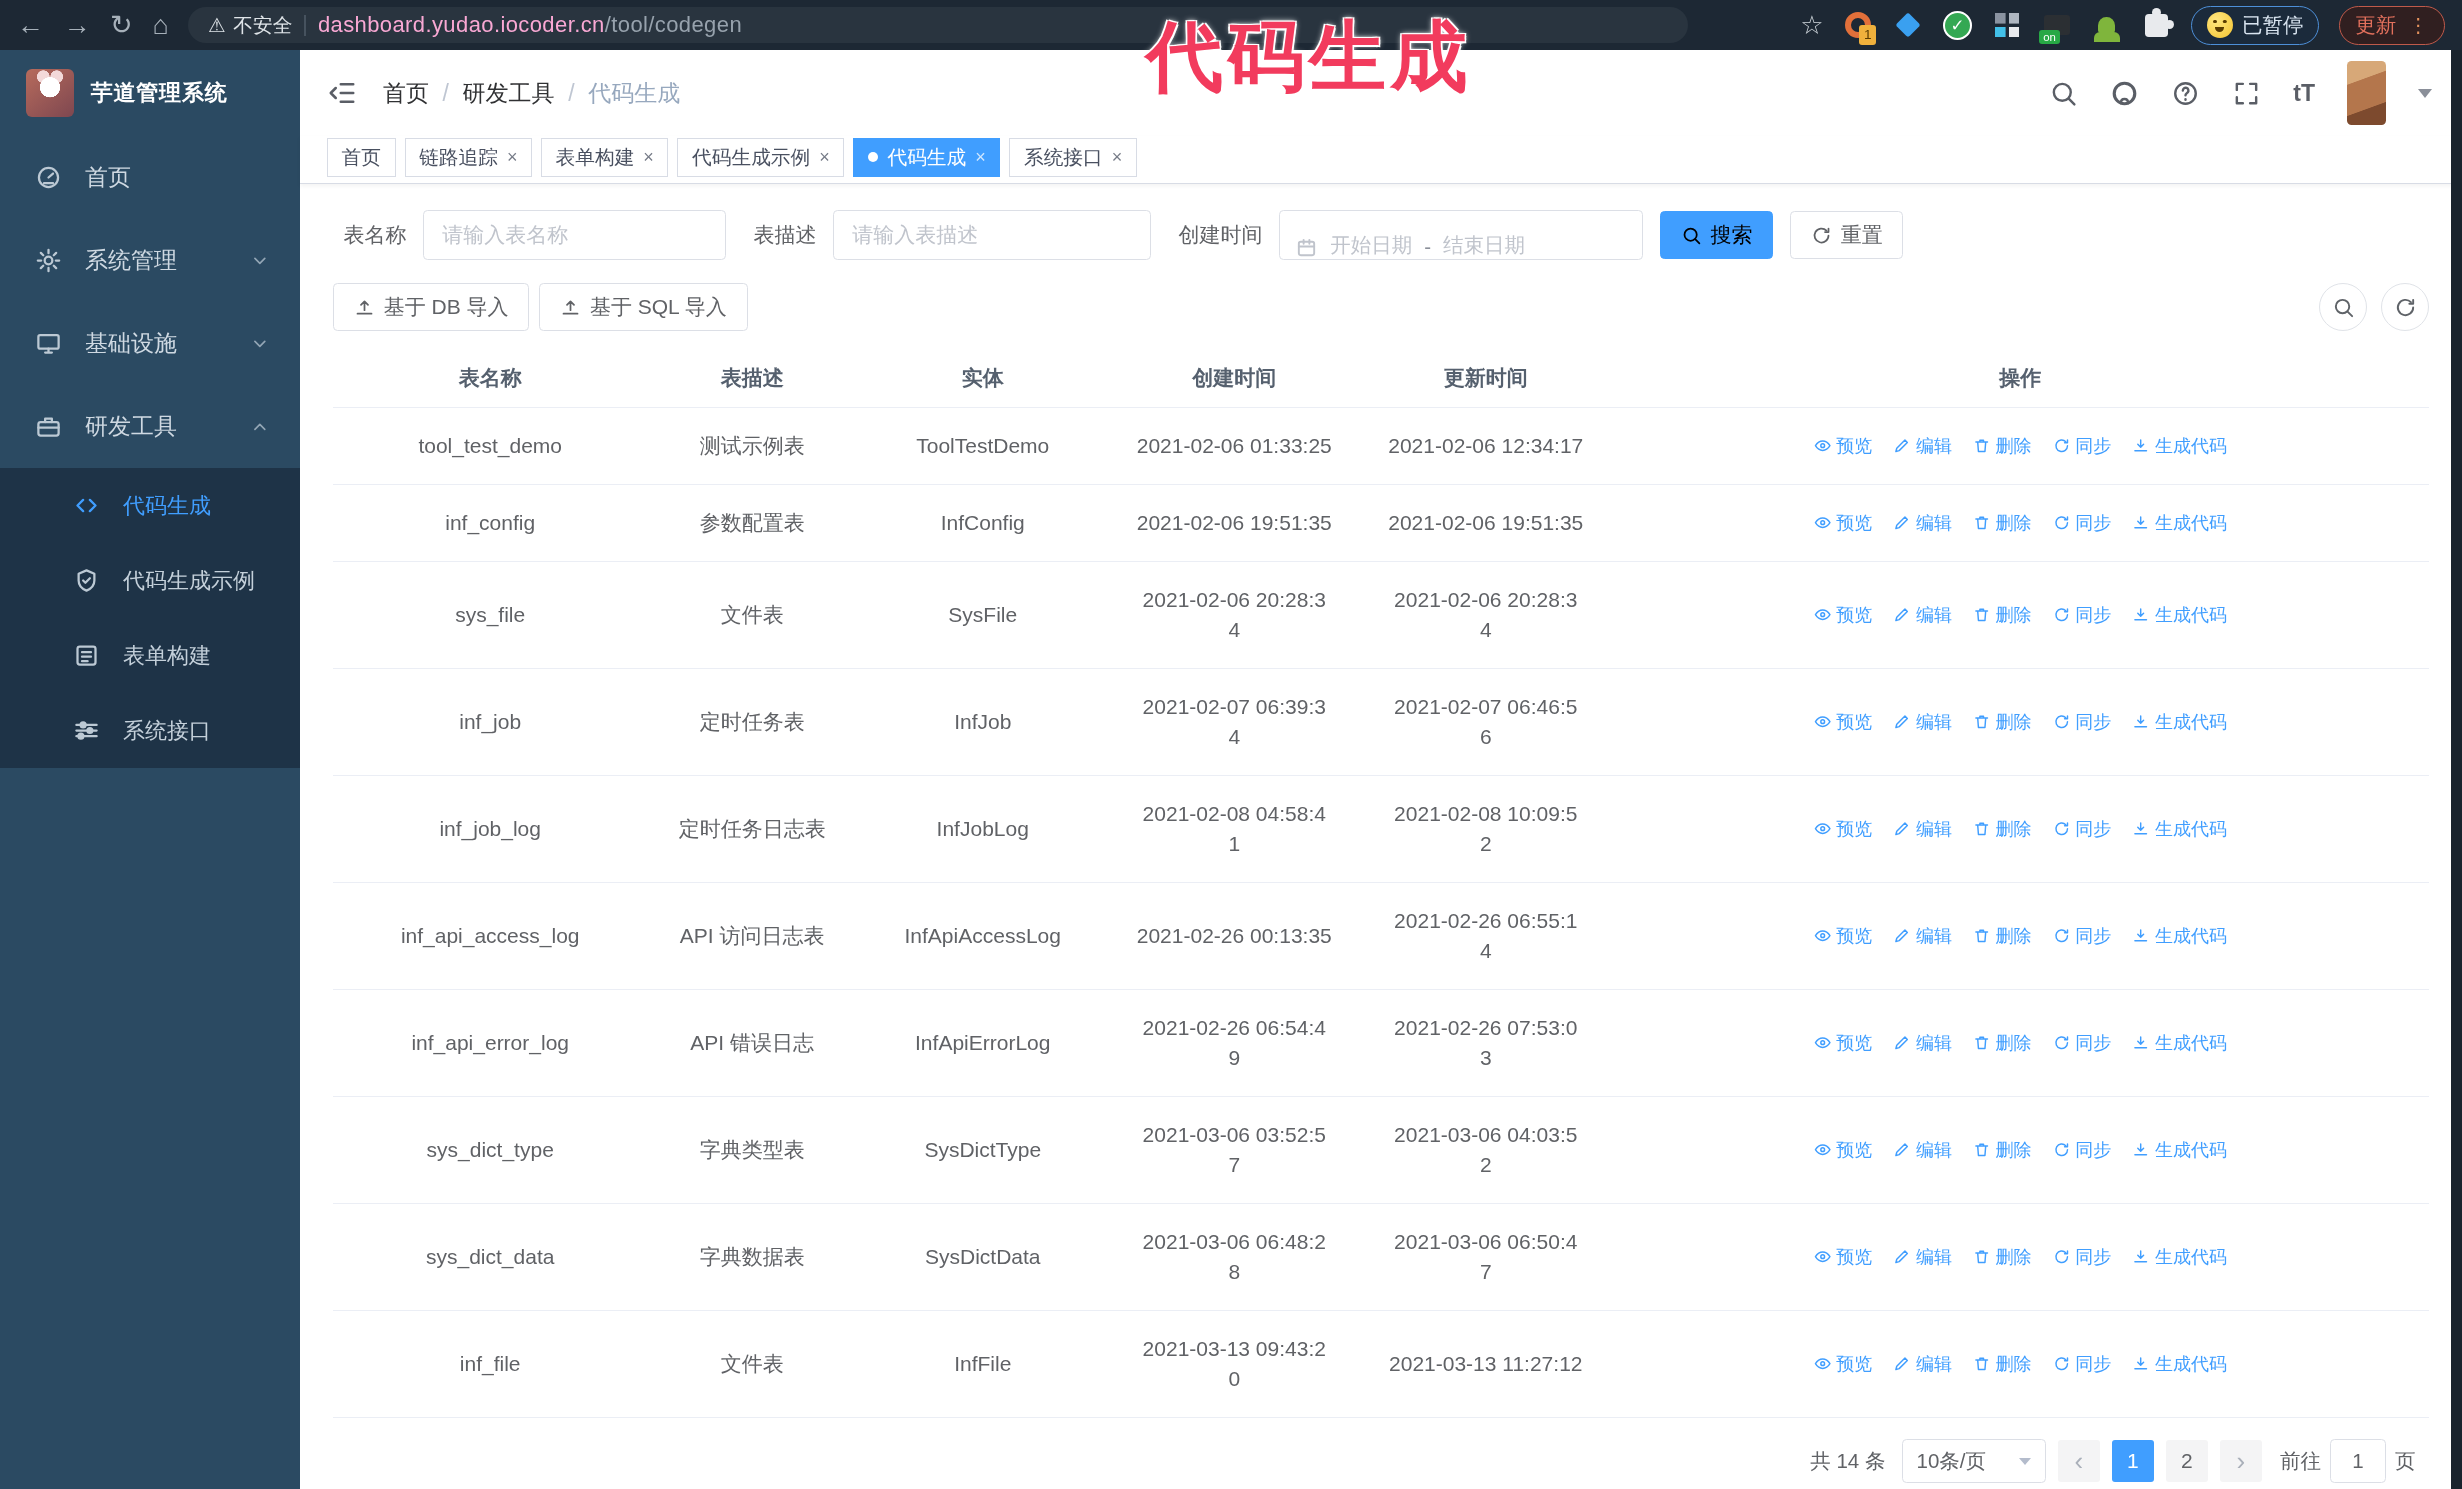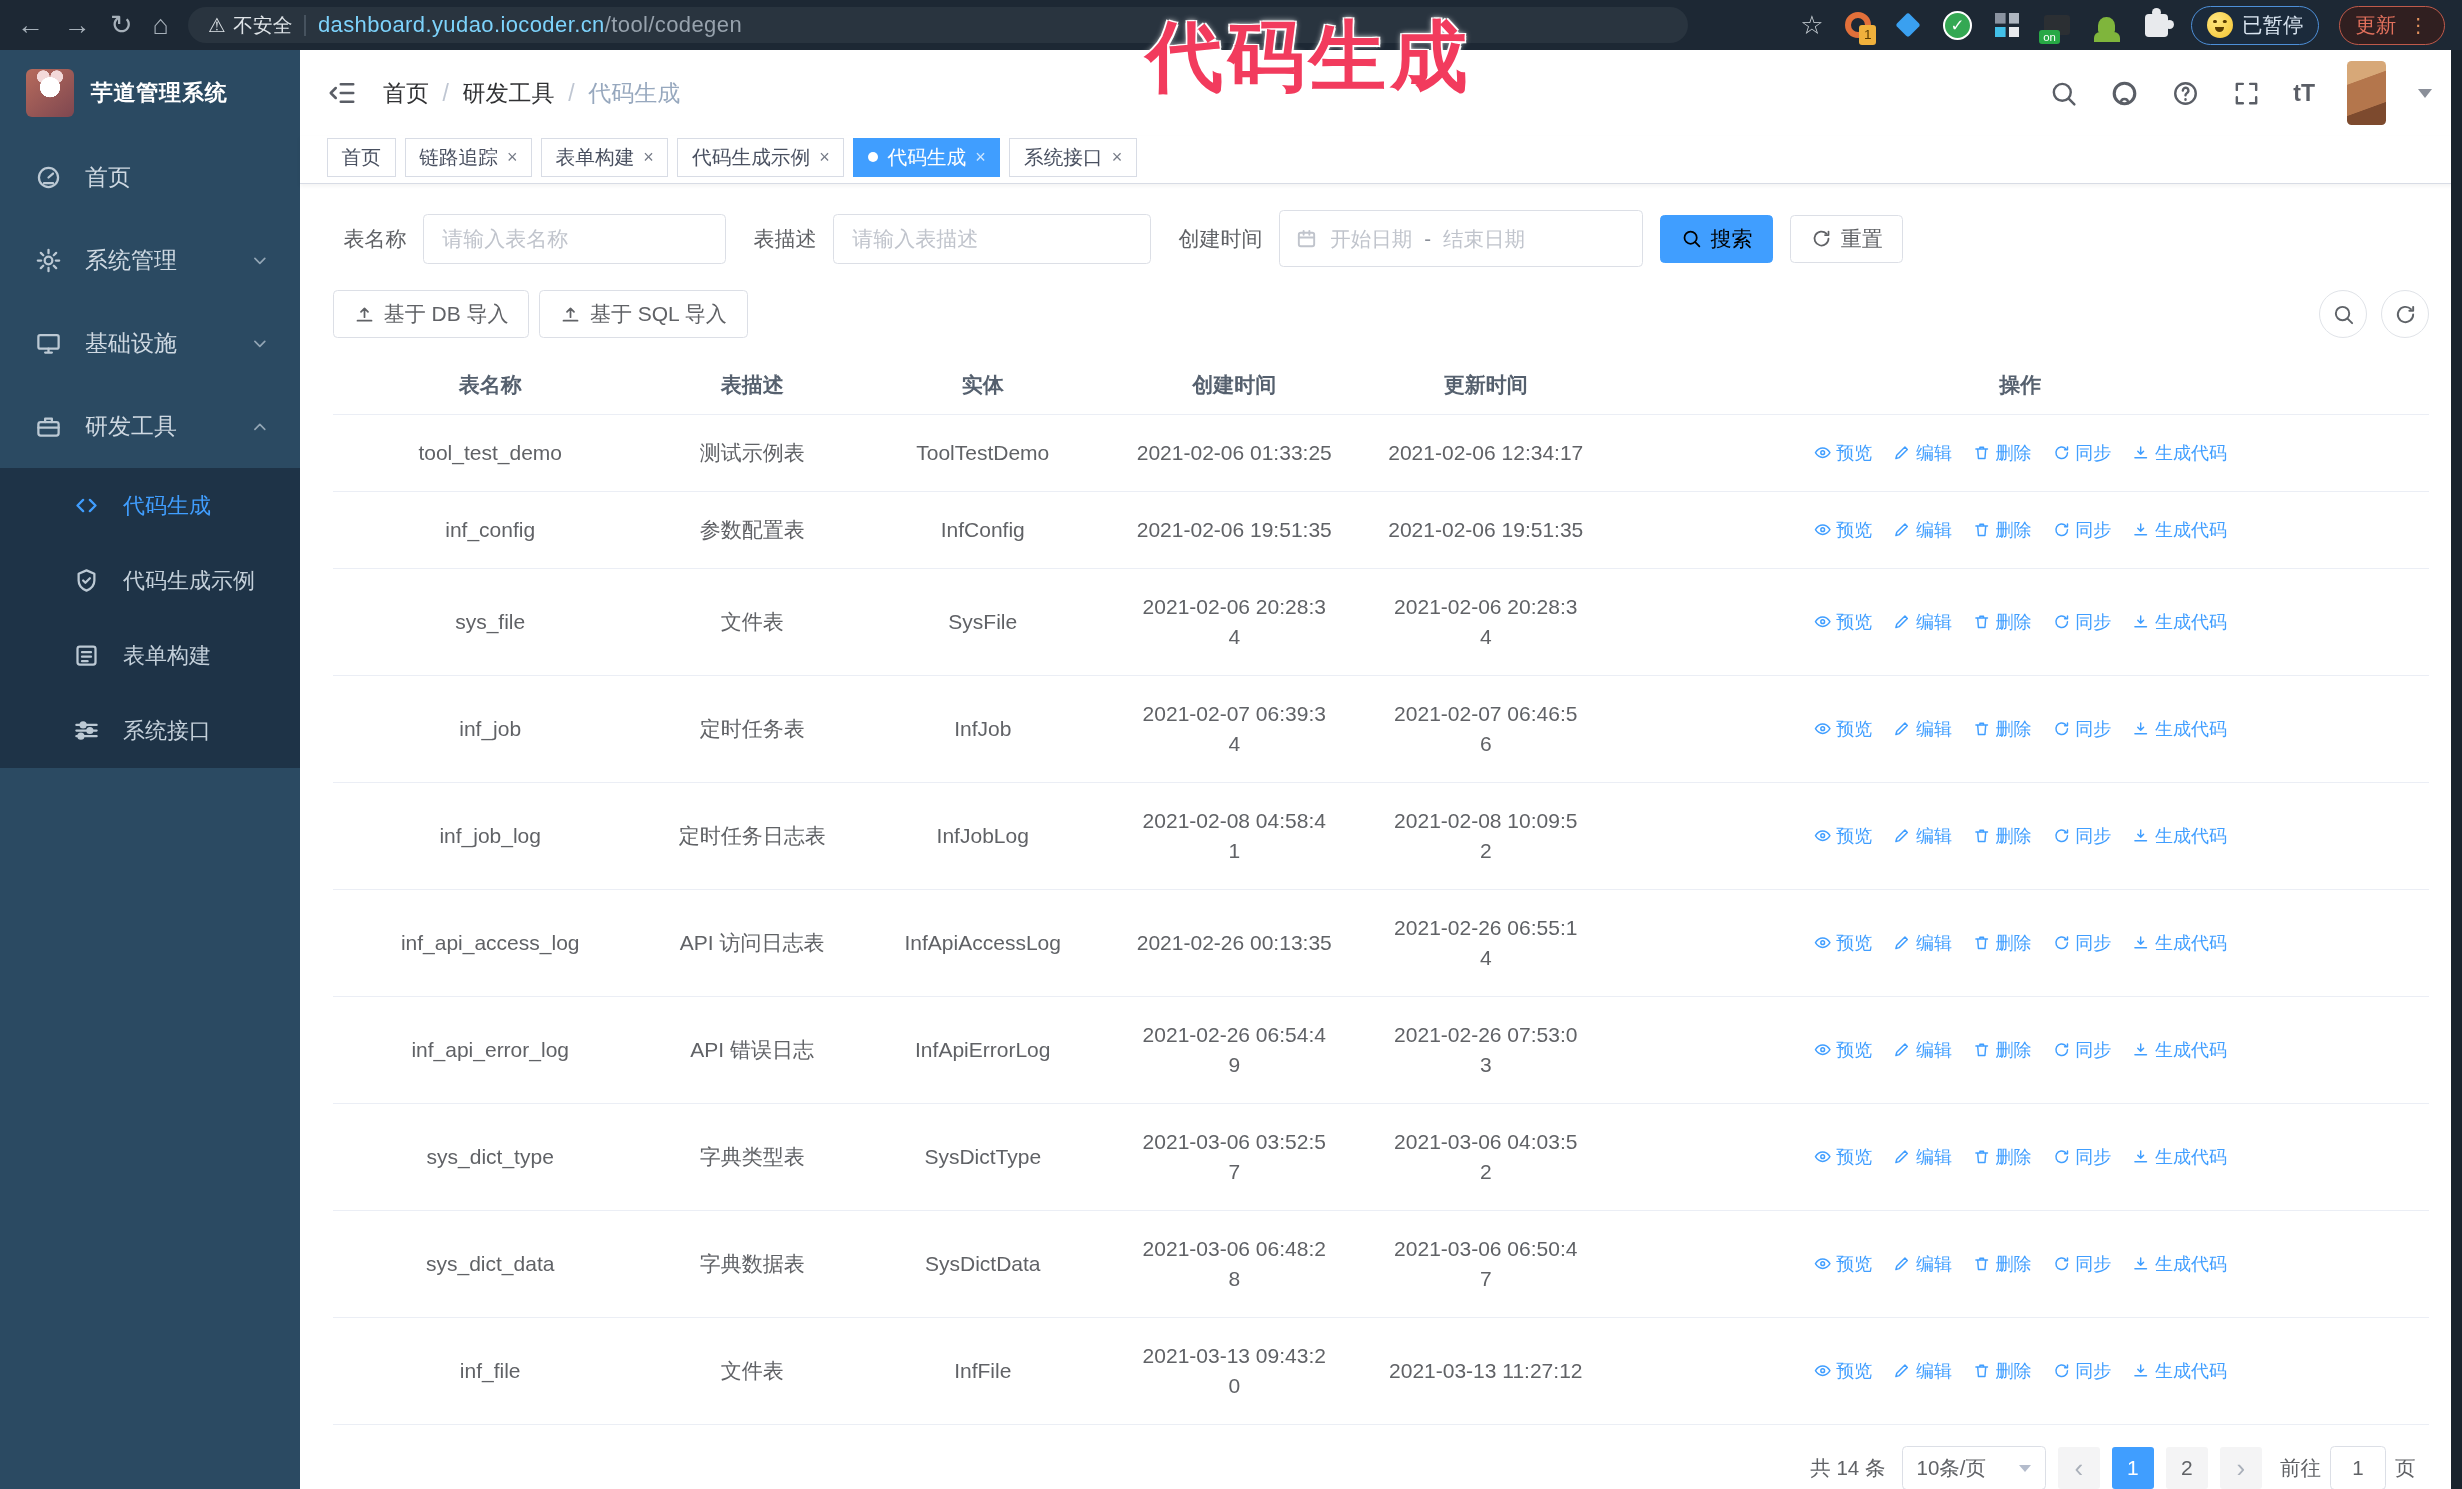--- a/index.html
+++ b/index.html
@@ -14,21 +14,21 @@
   svg{display:block;}
   .ico svg{stroke:currentColor;fill:none;stroke-width:2;stroke-linecap:round;stroke-linejoin:round;}
 
   
   .chrome{height:50px;background:var(--chrome);display:flex;align-items:center;padding:0 16.7px;gap:19.7px;position:relative;z-index:5;}
   .nav-ic{font-size:27px;color:#a7b1ba;line-height:1;cursor:default;}
   .url-pill{flex:0 0 1500px;height:36px;border-radius:18px;background:var(--pill);display:flex;align-items:center;padding:0 19.7px;gap:12px;}
   .warn{color:#dfe4e8;font-size:19.7px;display:flex;align-items:center;gap:7.6px;}
   .pill-div{width:1.5px;height:21px;background:#46525e;}
   .url{font-size:22px;letter-spacing:0.4px;}
-  .url .host{color:#7dd3fc;} .url .path{color:var(--chrome-dim);}
+  .url .host{color:#f9a8d4;} .url .path{color:var(--chrome-dim);}
   .chrome-right{display:flex;align-items:center;gap:19.7px;margin-left:auto;}
   .star{font-size:26px;color:#cfd6db;}
   .ext{width:30px;height:30px;position:relative;display:flex;align-items:center;justify-content:center;}
   .ext-orange{width:26px;height:26px;border:6.8px solid #e2703a;border-radius:50%;}
   .ext-badge{position:absolute;right:-3px;bottom:-4.5px;width:16.7px;height:19.7px;background:#f0b13c;border-radius:3px;color:#5a3c00;font-size:13.6px;display:flex;align-items:center;justify-content:center;}
   .ext-diamond{width:18px;height:18px;background:#3aa0f0;transform:rotate(45deg);border-radius:3px;}
   .ext-green{width:29px;height:29px;background:#34a853;border-radius:50%;border:2.3px solid #fff;color:#fff;font-size:16.7px;display:flex;align-items:center;justify-content:center;}
   .ext-grid{width:24px;height:24px;background:
       linear-gradient(#8a93a0,#8a93a0) 0 0/10.6px 10.6px no-repeat,
       linear-gradient(#aeb6c0,#aeb6c0) 13.6px 0/10.6px 10.6px no-repeat,
@@ -92,21 +92,21 @@
   .tab.active .dot{display:block;}
   .tab .tab-close{font-size:18px;color:inherit;opacity:.75;}
 
   
   .content{flex:1;padding:26px 33px 0 33px;display:flex;flex-direction:column;min-height:0;}
   .filter-form{display:flex;align-items:center;gap:16.7px;margin-bottom:23px;}
   .f-label{font-size:21px;color:var(--text);margin-left:10.6px;}
   .f-input{height:50px;border:0.8px solid var(--border);border-radius:4.5px;font-size:21px;padding:0 18px;color:var(--text);outline:none;font-family:inherit;}
   .f-input::placeholder{color:var(--ph);}
   .in-name{width:303px;} .in-desc{width:318px;}
-  .date-box{width:364px;height:57px;border:0.8px solid var(--border);border-radius:4.5px;display:flex;align-items:center;gap:12px;padding:0 15px;color:var(--ph);font-size:20.5px;}
+  .date-box{width:364px;height:50px;border:0.8px solid var(--border);border-radius:4.5px;display:flex;align-items:flex-end;gap:12px;padding:0 15px;color:var(--ph);font-size:20.5px;}
   .date-box .ico{width:23px;height:23px;color:var(--ph);}
   .date-sep{color:#8a8f99;}
   .btn{height:48px;display:inline-flex;align-items:center;gap:9px;border-radius:4.5px;font-size:21px;padding:0 19.7px;cursor:pointer;border:0.8px solid var(--border);background:#fff;color:var(--text);}
   .btn .ico{width:21px;height:21px;}
   .btn-primary{background:var(--blue);border-color:var(--blue);color:#000000;}
   .toolbar-row{display:flex;align-items:center;gap:10px;margin-bottom:18px;}
   .toolbar-right{margin-left:auto;display:flex;gap:13.6px;}
   .circle-btn{width:48px;height:48px;border-radius:50%;border:0.8px solid #e0e3e8;background:#fff;display:flex;align-items:center;justify-content:center;color:#5f6368;cursor:pointer;}
   .circle-btn .ico{width:23px;height:23px;}
 

